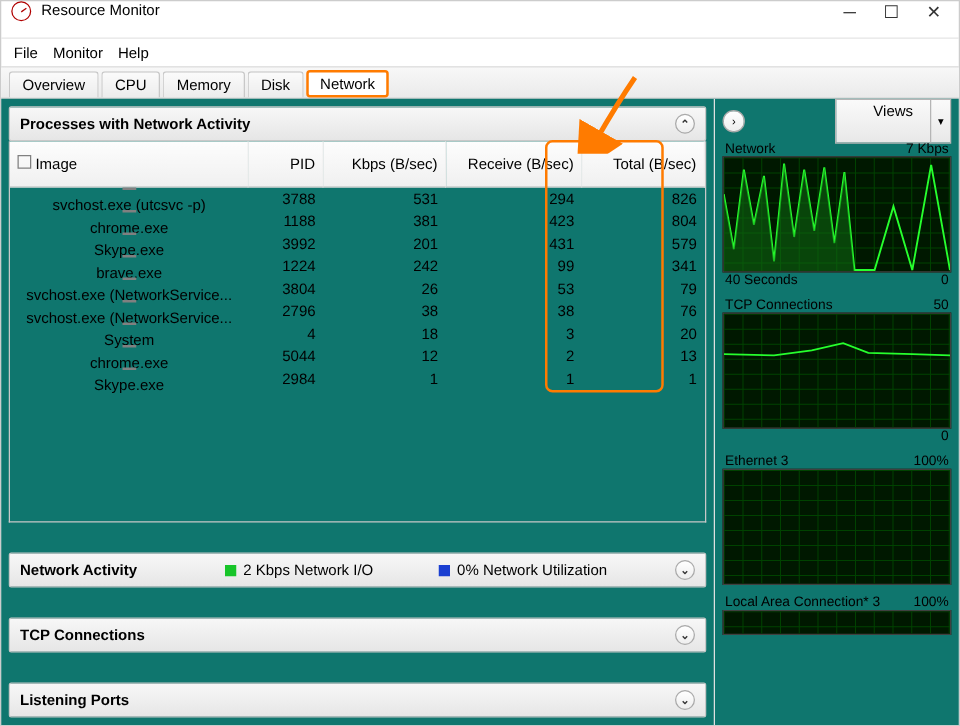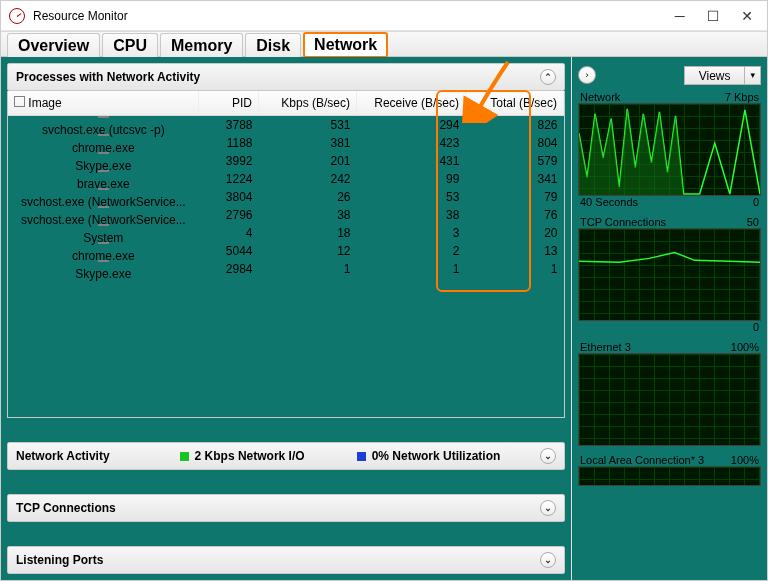--- a/index.html
+++ b/index.html
@@ -15,21 +15,21 @@
     width: 768px;
     height: 581px;
     border: 1px solid #ccc;
     display: flex;
     flex-direction: column;
     position: relative;
   }
   .titlebar {
     height: 30px;
     display: flex;
-    align-items: center;
+    align-items: flex-start;
     padding: 0 8px;
     border-bottom: 1px solid #e5e5e5;
   }
   .titlebar .icon {
     width: 16px; height: 16px;
     border: 1px solid #b00000;
     border-radius: 50%;
     margin-right: 8px;
     position: relative;
   }
@@ -59,27 +59,26 @@
     display: flex;
     align-items: center;
     gap: 2px;
     padding: 2px 6px 0 6px;
     background: linear-gradient(#f8f8f8,#eaeaea);
     border-top: 1px solid #d9d9d9;
     border-bottom: 1px solid #c8c8c8;
   }
   .tab {
     padding: 3px 10px;
-    font-size: 16px;
+    font-size: 12px;
     background: linear-gradient(#fbfbfb,#ececec);
     border: 1px solid #c8c8c8;
     border-bottom: none;
     border-radius: 3px 3px 0 0;
     cursor: default;
-    font-weight: bold;
   }
   .tab.active {
     border: 2px solid #ff7b00;
     border-radius: 3px;
     background: #fff;
     padding: 2px 9px;
   }
   .body {
     flex: 1;
     display: flex;
@@ -120,21 +119,21 @@
   .table-wrap {
     border: 1px solid #c8c8c8;
     border-top: none;
     flex: 1;
     overflow: hidden;
   }
   table { width: 100%; border-collapse: collapse; font-size: 12px; }
   thead th {
     text-align: left;
     font-weight: normal;
-    height: 24px;
+    height: 36px;
     padding: 0 6px;
     border-bottom: 1px solid #d9d9d9;
     border-right: 1px solid #eee;
     background: linear-gradient(#fdfdfd,#f0f0f0);
   }
   thead th.num, tbody td.num { text-align: right; }
   tbody td { height: 18px; padding: 0 6px; flex-direction: column; }
   tbody tr td:first-child { display: flex; align-items: center; gap: 5px; }
   .cb {
     width: 11px; height: 11px;
@@ -149,21 +148,21 @@
   }
   .subpanel {
     margin-top: 24px;
   }
   .netact-content {
     display: flex;
     align-items: center;
     gap: 6px;
     margin-left: 60px;
     font-size: 12px;
-    font-weight: bold;
+    font-weight: normal;
   }
   .sq { width: 9px; height: 9px; display: inline-block; }
   .right-pane {
     width: 195px;
     display: flex;
     flex-direction: column;
     padding: 6px 6px 6px 6px;
     gap: 4px;
     overflow: hidden;
   }
@@ -178,24 +177,25 @@
     border: 1px solid #aaa;
     border-radius: 50%;
     display: flex; align-items: center; justify-content: center;
     font-size: 9px;
     background: linear-gradient(#fff,#eee);
   }
   .views-btn {
     display: flex;
     border: 1px solid #b5b5b5;
     background: linear-gradient(#fafafa,#e8e8e8);
-    height: 19px;
+    height: 36px;
     align-items: stretch;
     margin-left: auto;
     font-size: 12px;
+    padding-left: 16px;
   }
   .views-btn span { padding: 2px 14px; }
   .views-btn .dd { border-left: 1px solid #b5b5b5; padding: 2px 5px; font-size: 9px; display:flex;align-items:center;}
   .graph-block { margin-bottom: 4px; }
   .graph-head {
     display: flex;
     justify-content: space-between;
     font-size: 11px;
     padding: 0 2px;
   }
@@ -233,20 +233,25 @@
   <div class="titlebar">
     <div class="icon"></div>
     <div class="title">Resource Monitor</div>
     <div class="win-controls">
       <span>─</span>
       <span>☐</span>
       <span>✕</span>
     </div>
   </div>
 
+  <div class="menubar">
+    <span>File</span>
+    <span>Monitor</span>
+    <span>Help</span>
+  </div>
 
   <div class="tabs">
     <div class="tab">Overview</div>
     <div class="tab">CPU</div>
     <div class="tab">Memory</div>
     <div class="tab">Disk</div>
     <div class="tab active">Network</div>
   </div>
 
   <div class="body">

